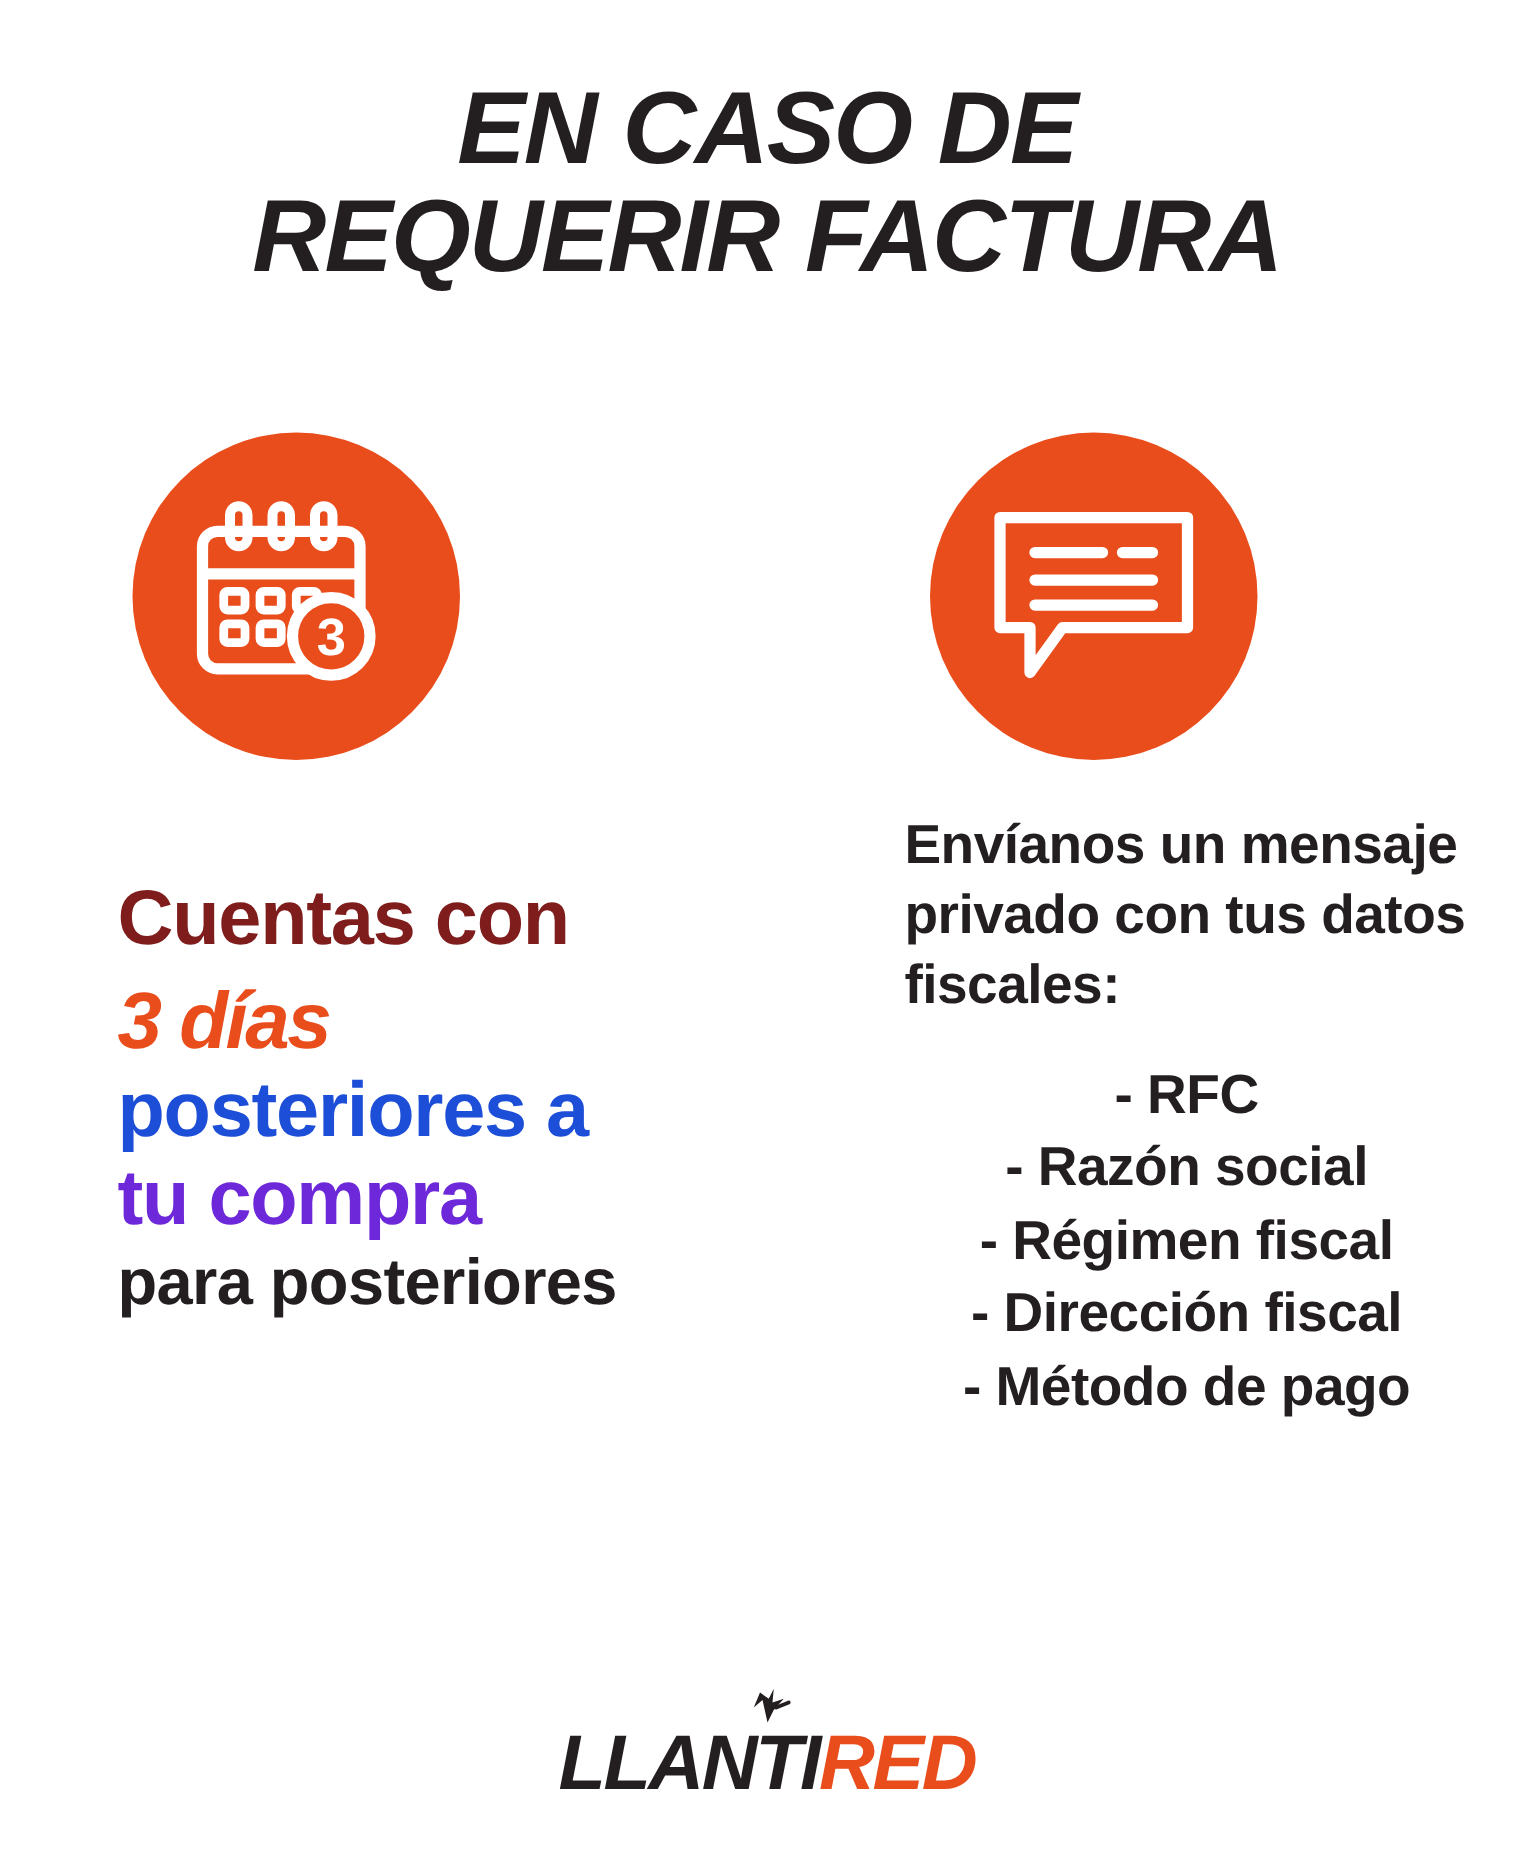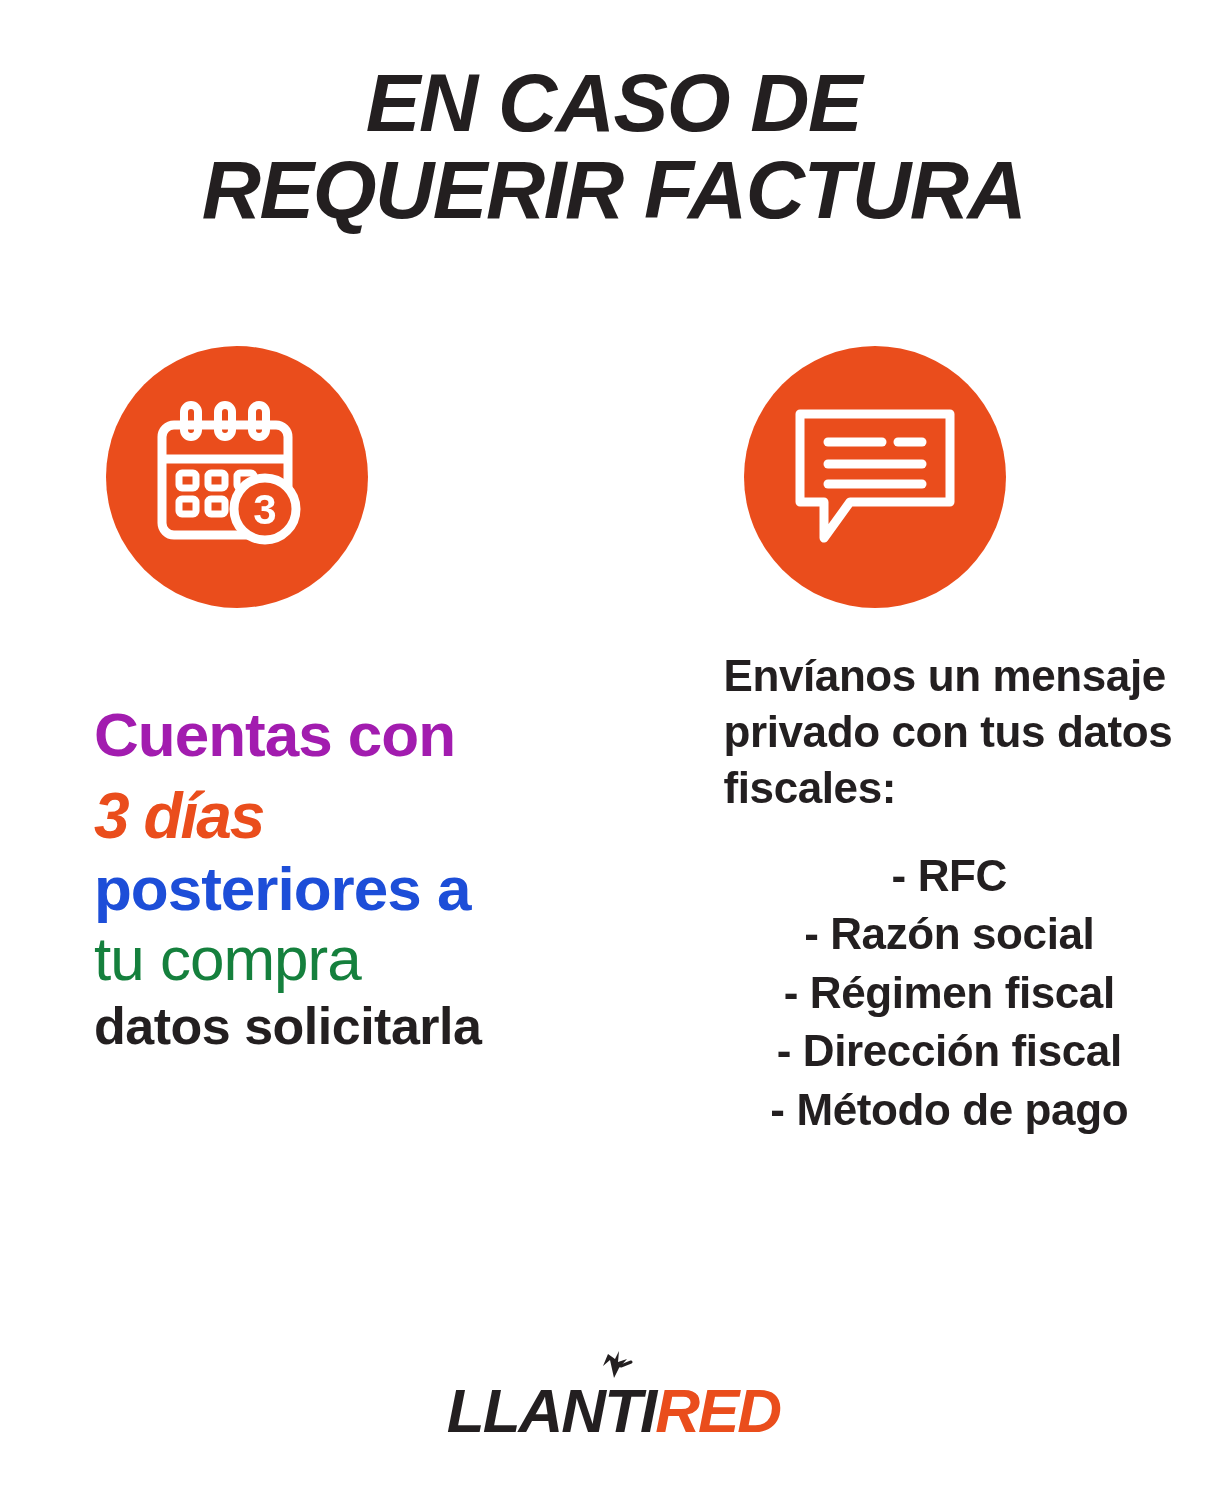--- a/index.html
+++ b/index.html
@@ -64,43 +64,43 @@
 
   
   .left-text {
     margin-top: 96px;
     line-height: 1.0;
   }
   .lt1 {
     font-size: 62px;
     font-weight: 800;
     letter-spacing: -1px;
-    color: #a21caf;
+    color: #7f1d1d;
   }
   .lt2 {
     font-size: 64px;
     font-weight: 900;
     font-style: italic;
     color: #ea4d1c;
     letter-spacing: -2px;
     margin-top: 18px;
   }
   .lt3 {
     font-size: 62px;
     font-weight: 800;
     letter-spacing: -1px;
     margin-top: 10px;
     color: #1d4ed8;
   }
   .lt4 {
     font-size: 62px;
-    font-weight: 400;
+    font-weight: 700;
     letter-spacing: -1px;
     margin-top: 8px;
-    color: #15803d;
+    color: #6d28d9;
   }
   .lt5 {
     font-size: 52px;
     font-weight: 700;
     letter-spacing: -0.5px;
     margin-top: 10px;
     color: #231f20;
   }
 
   
@@ -185,21 +185,21 @@
         <circle cx="113" cy="112" r="31" fill="#ea4d1c" stroke="#ffffff" stroke-width="9"></circle>
         <text x="113" y="127" text-anchor="middle" font-family="Liberation Sans, sans-serif" font-size="42" font-weight="700" fill="#ffffff">3</text>
       </svg>
     </div>
 
     <div class="left-text">
       <div class="lt1">Cuentas con</div>
       <div class="lt2">3 días</div>
       <div class="lt3">posteriores a</div>
       <div class="lt4">tu compra</div>
-      <div class="lt5">datos solicitarla</div>
+      <div class="lt5">para posteriores</div>
     </div>
   </div>
 
   <div class="col col-right">
     <div class="circle">
       <svg width="178" height="158" viewBox="0 0 178 158" fill="none" aria-hidden="true">
         <path d="M14 16 H164 V104 H64 L38 140 V104 H14 Z" stroke="#ffffff" stroke-width="9" stroke-linejoin="round"></path>
         <line x1="42" y1="44" x2="96" y2="44" stroke="#ffffff" stroke-width="9" stroke-linecap="round"></line>
         <line x1="112" y1="44" x2="136" y2="44" stroke="#ffffff" stroke-width="9" stroke-linecap="round"></line>
         <line x1="42" y1="66" x2="136" y2="66" stroke="#ffffff" stroke-width="9" stroke-linecap="round"></line>

